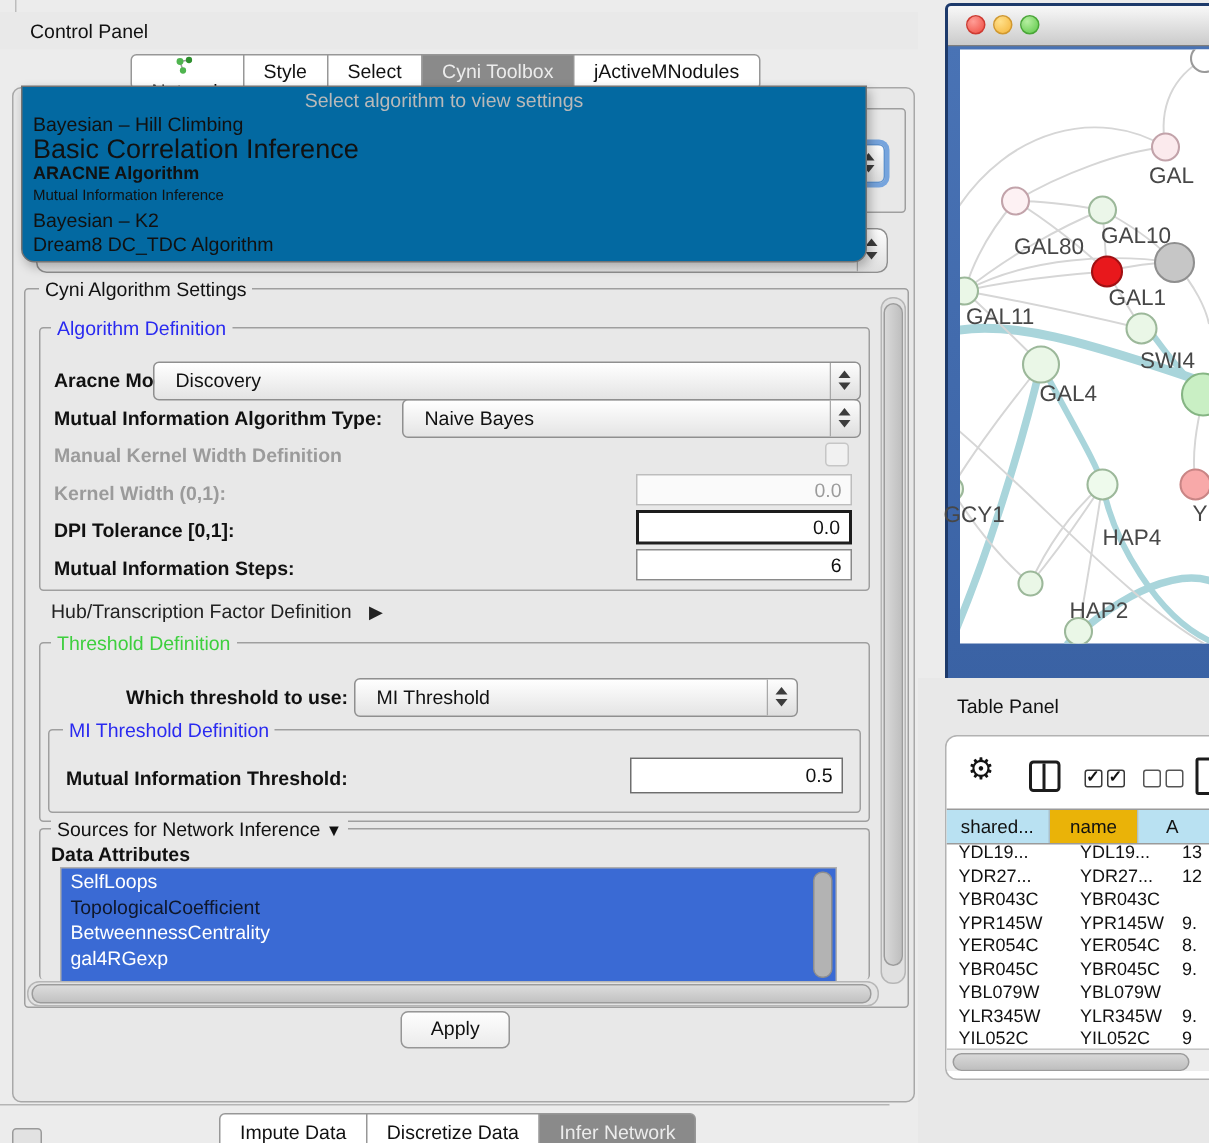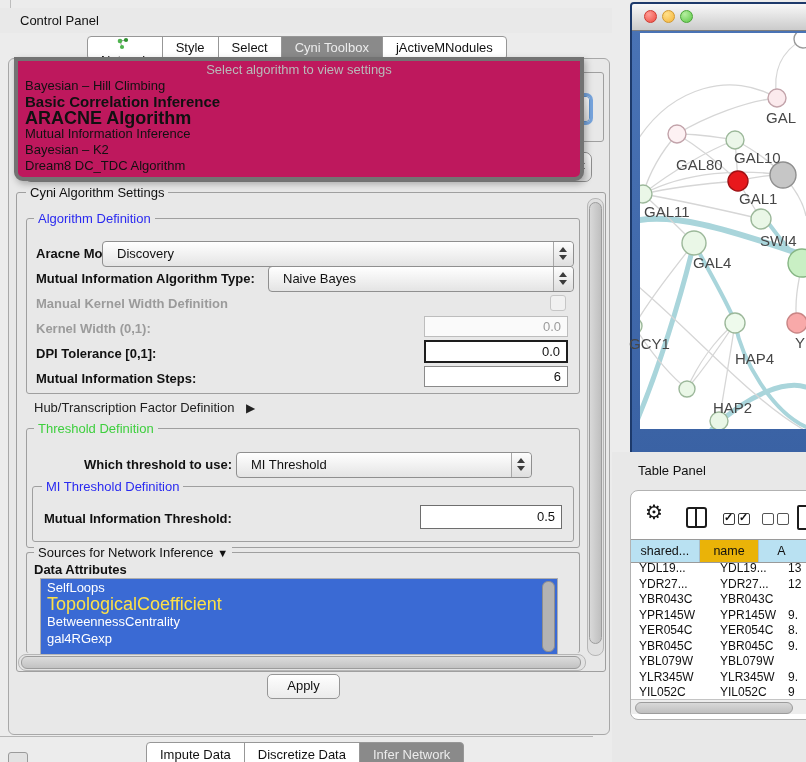--- a/index.html
+++ b/index.html
@@ -84,26 +84,26 @@
       </div>
   </div>
   <div class="combo" style="left:24px;top:152px;width:566px;height:28px;border-radius:7px;">
     <span class="val gray" style="left:16px;line-height:27px;">galFiltered.sif default node</span>
     <div class="stepper" style="border-radius:0 7px 7px 0;">
         <div class="tri-up" style="top:6px;"></div>
         <div class="tri-dn" style="top:15px;"></div>
       </div>
   </div>
 
-  <div class="abs" style="left:14px;top:57px;width:562px;height:116px;background:#be185d;border:4px solid #737373;border-radius:0 0 9px 9px;box-shadow:2px 3px 7px rgba(0,0,0,0.28);z-index:6;">
+  <div class="abs" style="left:14px;top:57px;width:562px;height:116px;background:#0369a1;border:1px solid #737373;border-radius:0 0 9px 9px;box-shadow:2px 3px 7px rgba(0,0,0,0.28);z-index:6;">
     <div style="height:17px;line-height:17px;text-align:center;font-size:13px;color:#b9b9b9;">Select algorithm to view settings</div>
     <div style="padding-left:7px;font-size:13px;line-height:16px;"><span>Bayesian – Hill Climbing</span></div>
-    <div style="padding-left:7px;font-size:15px;line-height:16px;font-weight:bold;"><span>Basic Correlation Inference</span></div>
-    <div style="padding-left:7px;font-size:18px;line-height:16px;font-weight:bold;"><span>ARACNE Algorithm</span></div>
-    <div style="padding-left:7px;font-size:13px;line-height:16px;"><span>Mutual Information Inference</span></div>
+    <div style="padding-left:7px;font-size:18px;line-height:16px;"><span>Basic Correlation Inference</span></div>
+    <div style="padding-left:7px;font-size:12px;line-height:16px;font-weight:bold;"><span>ARACNE Algorithm</span></div>
+    <div style="padding-left:7px;font-size:10px;line-height:16px;"><span>Mutual Information Inference</span></div>
     <div style="padding-left:7px;font-size:13px;line-height:16px;"><span>Bayesian – K2</span></div>
     <div style="padding-left:7px;font-size:13px;line-height:16px;"><span>Dream8 DC_TDC Algorithm</span></div>
   </div>
 
   <div class="groupbox" style="left:16px;top:192px;width:588px;height:478px;"></div>
   <span class="gtitle" style="left:26px;top:185px;">Cyni Algorithm Settings</span>
 
   <div class="groupbox" style="left:26px;top:218px;width:552px;height:174px;"></div>
   <span class="gtitle" style="left:34px;top:211px;color:#2a2af0;">Algorithm Definition</span>
 
@@ -161,21 +161,21 @@
 
   <div class="groupbox" style="left:26px;top:552px;width:552px;height:100px;border-bottom:none;"></div>
   <span class="gtitle" style="left:34px;top:545px;">
     <span>Sources for Network Inference</span>
     <span style="font-size:11px;">▼</span>
   </span>
   <span class="abs b13" style="left:34px;top:562px;">Data Attributes</span>
 
   <div class="abs" style="left:40px;top:578px;width:516px;height:75px;background:#3a6ad4;border:1px solid #aeaeae;overflow:hidden;">
     <div style="height:17px;line-height:17px;color:#fff;font-size:13px;padding-left:6px;"><span>SelfLoops</span></div>
-    <div style="height:17px;line-height:17px;color:#fde047;font-size:18px;padding-left:6px;"><span>TopologicalCoefficient</span></div>
+    <div style="height:17px;line-height:17px;color:#0f172a;font-size:13px;padding-left:6px;"><span>TopologicalCoefficient</span></div>
     <div style="height:17px;line-height:17px;color:#fff;font-size:13px;padding-left:6px;"><span>BetweennessCentrality</span></div>
     <div style="height:17px;line-height:17px;color:#fff;font-size:13px;padding-left:6px;"><span>gal4RGexp</span></div>
     <div style="position:absolute;right:2px;top:2px;width:11px;height:69px;background:#b3b3b3;border:1px solid #8e8e8e;border-radius:6px;"></div>
   </div>
 
   <div class="abs" style="left:587px;top:198px;width:15px;height:456px;background:#e0e0e0;border:1px solid #b6b6b6;border-radius:8px;">
     <div style="position:absolute;left:1px;top:3px;width:11px;height:440px;background:linear-gradient(90deg,#d9d9d9,#bfbfbf);border:1px solid #9c9c9c;border-radius:7px;"></div>
   </div>
   <div class="abs" style="left:18px;top:654px;width:566px;height:15px;background:#e3e3e3;border:1px solid #b6b6b6;border-radius:8px;">
     <div style="position:absolute;left:2px;top:1px;width:558px;height:11px;background:linear-gradient(#dcdcdc,#c2c2c2);border:1px solid #9c9c9c;border-radius:6px;"></div>

